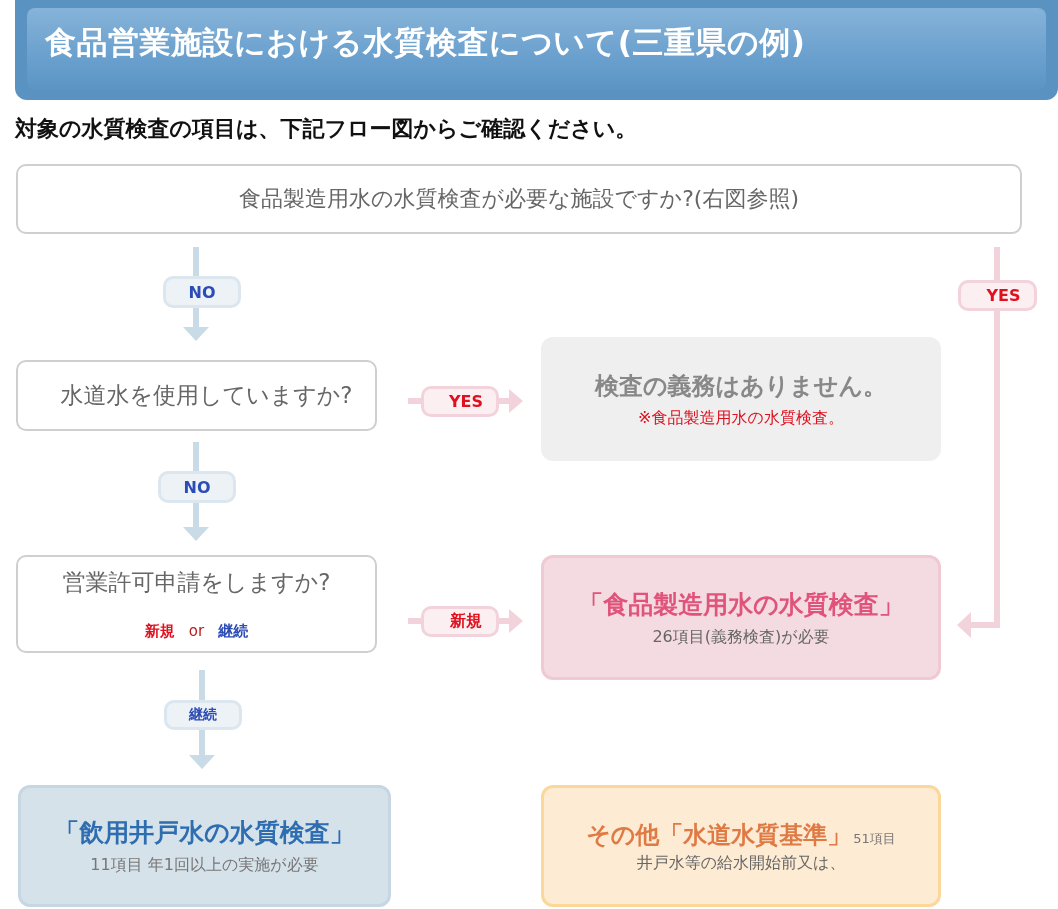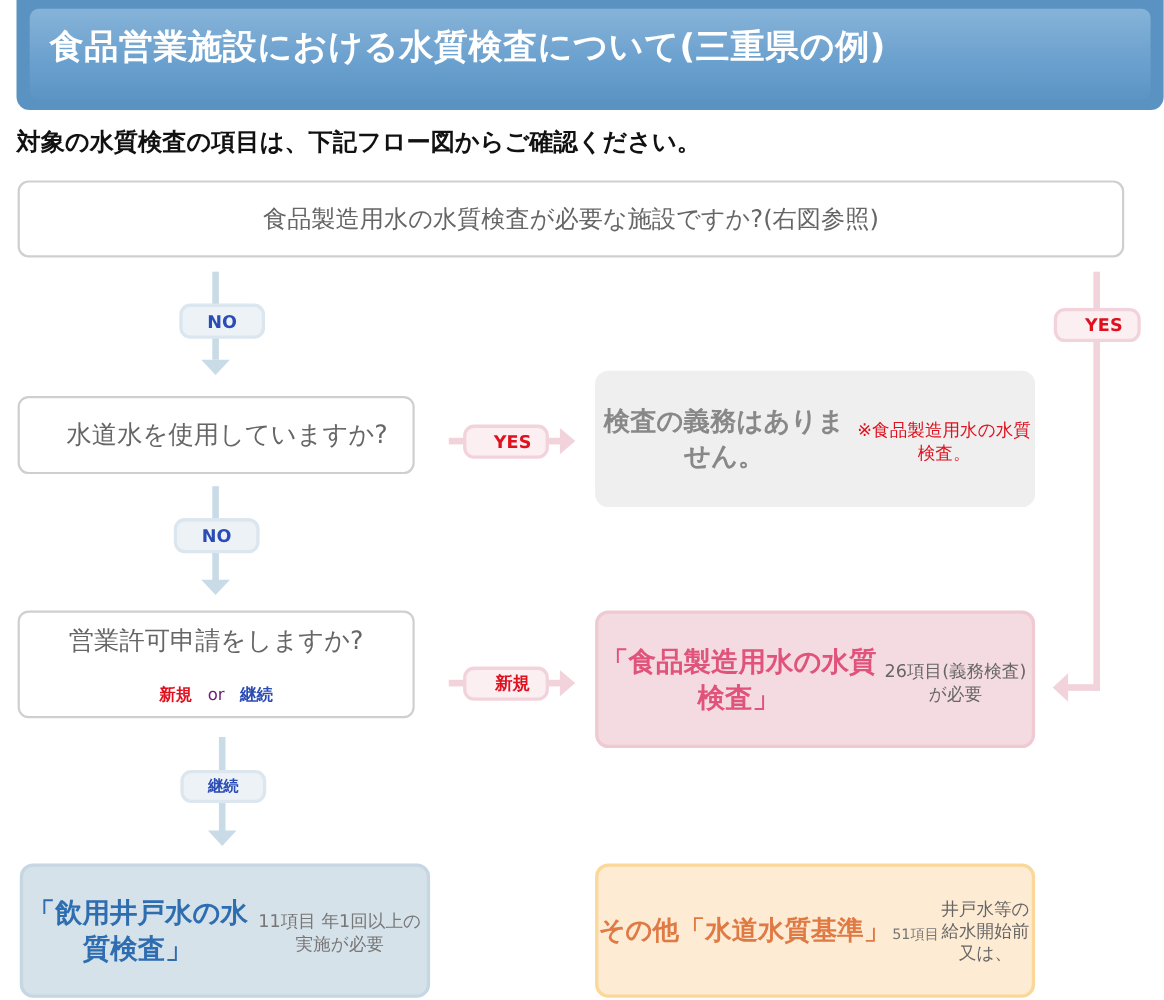--- a/index.html
+++ b/index.html
@@ -18,23 +18,23 @@
   .subtitle { left:15px; top:114px; font-size:22px; font-weight:bold; color:#111; white-space:nowrap; }
 
   .qbox { background:#fff; border:2px solid #cfcfcf; border-radius:10px; color:#666;
           display:flex; flex-direction:column; align-items:center; justify-content:center; text-align:center; }
   .top-q { left:16px; top:164px; width:1006px; height:70px; font-size:22px; }
   .q1 { left:16px; top:360px; width:361px; height:71px; font-size:23px;padding-left:20px; }
   .q2 { left:16px; top:555px; width:361px; height:98px; font-size:23px;gap:20px; }
   .q2 .opts { font-size:15px; font-weight:bold; margin-top:4px; }
   .red { color:#e0101f; }
   .blue { color:#2b4bb5; }
-  .or { color:#701a75; font-weight:normal; margin:0 14px; }
+  .or { color:#b91c1c; font-weight:normal; margin:0 14px; }
 
-  .rbox { border-radius:12px; display:flex; flex-direction:row; align-items:center; justify-content:center; text-align:center; }
+  .rbox { border-radius:12px; display:flex; flex-direction:column; align-items:center; justify-content:center; text-align:center; }
   .r-none { left:541px; top:337px; width:400px; height:124px; background:#efefef; }
   .r-none .t1 { font-size:24px; color:#888; font-weight:bold; }
   .r-none .t2 { font-size:16px; color:#e0101f; margin-top:6px; }
   .r-food { left:541px; top:555px; width:400px; height:125px; background:#f4dbe1; border:3px solid #efcad3; }
   .r-food .t1 { font-size:25px; color:#e0537a; font-weight:bold; }
   .r-food .t2 { font-size:16px; color:#666; margin-top:6px; }
   .r-well { left:18px; top:785px; width:373px; height:122px; background:#d6e2ea; border:3px solid #c6d6e2; }
   .r-well .t1 { font-size:25px; color:#2d6db0; font-weight:bold; }
   .r-well .t2 { font-size:16px; color:#777; margin-top:6px; }
   .r-other { left:541px; top:785px; width:400px; height:122px; background:#fdebd3; border:3px solid #fbd79a; }

